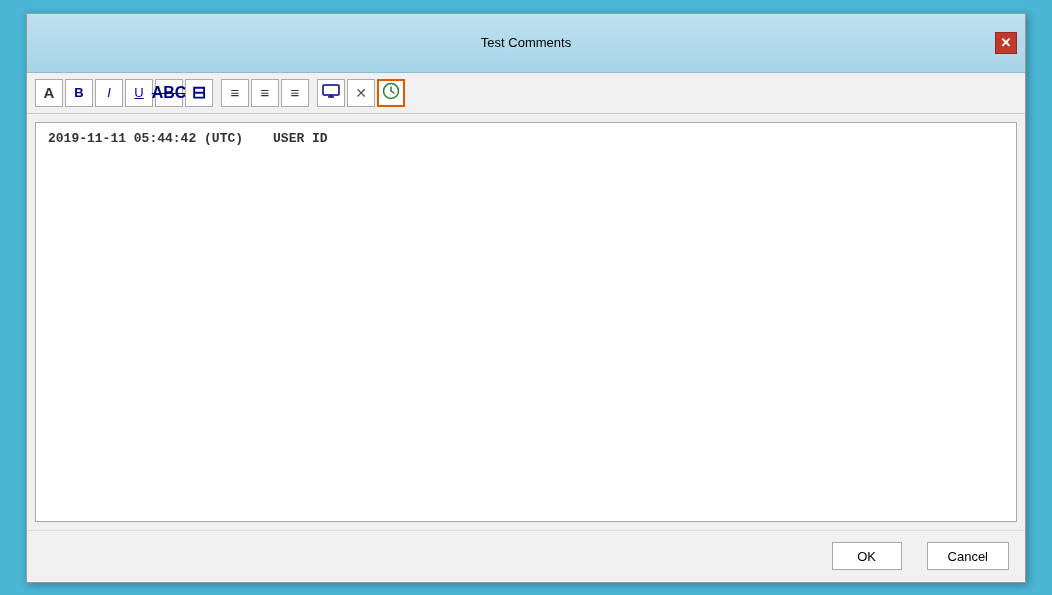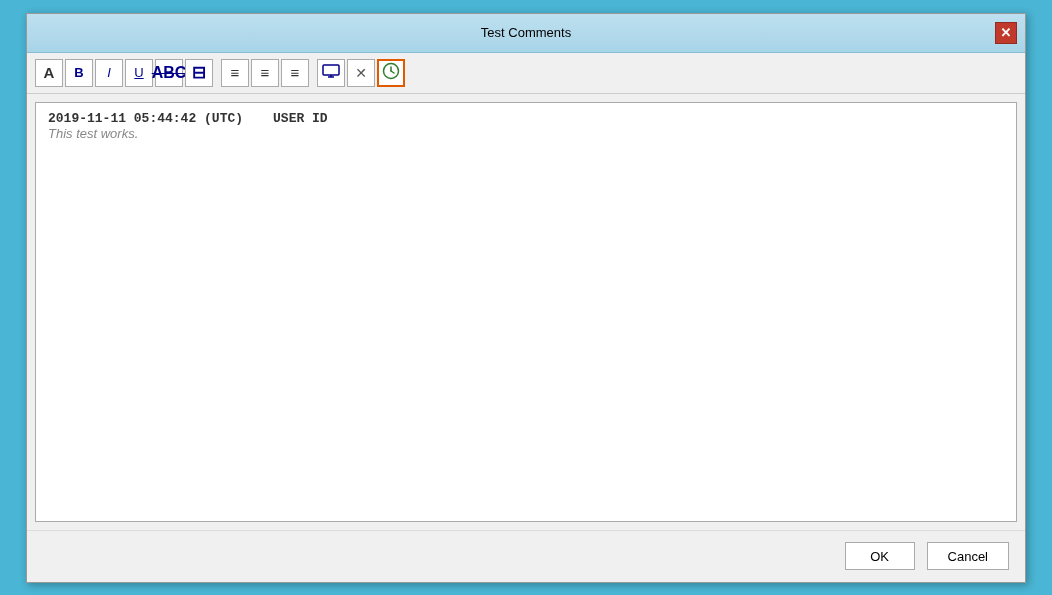--- a/index.html
+++ b/index.html
@@ -24,21 +24,21 @@
       border: 1px solid #999;
       width: 1000px;
       height: 570px;
       display: flex;
       flex-direction: column;
       box-shadow: 2px 2px 8px rgba(0,0,0,0.3);
     }
 
     .title-bar {
       background: linear-gradient(to bottom, #bde0ef, #a8d4e8);
-      padding: 8px 8px;
+      padding: 18px 8px;
       display: flex;
       align-items: center;
       justify-content: space-between;
       border-bottom: 1px solid #89bdd3;
       min-height: 32px;
     }
 
     .title-bar-text {
       flex: 1;
       text-align: center;
@@ -132,37 +132,38 @@
       background: white;
       border: 1px solid #aaa;
       padding: 8px 12px;
       overflow-y: auto;
       position: relative;
     }
 
     .comment-header {
       display: flex;
       gap: 30px;
+      margin-bottom: 8px;
       font-family: 'Courier New', Courier, monospace;
       font-size: 13px;
       color: #333;
       font-weight: bold;
     }
 
     .comment-text {
       font-size: 13px;
       color: #888;
       font-style: italic;
     }
 
     .footer {
       padding: 8px 16px;
       display: flex;
       justify-content: flex-end;
-      gap: 12px;
+      gap: 25px;
       background: #f0f0f0;
       border-top: 1px solid #ddd;
       min-height: 52px;
       align-items: center;
     }
 
     .footer-btn {
       background: white;
       border: 1px solid #aaa;
       padding: 4px 20px;
@@ -250,21 +251,20 @@
         </svg>
       </span>
     </button>
   </div>
 
   <div class="content-area">
     <div class="comment-header">
       <span>2019-11-11 05:44:42 (UTC)</span>
       <span>USER ID</span>
     </div>
-    <div class="comment-text">This test works.</div>
   </div>
 
   <div class="footer">
     <button class="footer-btn">OK</button>
     <button class="footer-btn">Cancel</button>
   </div>
 
 </div>
 
 </body></html>

